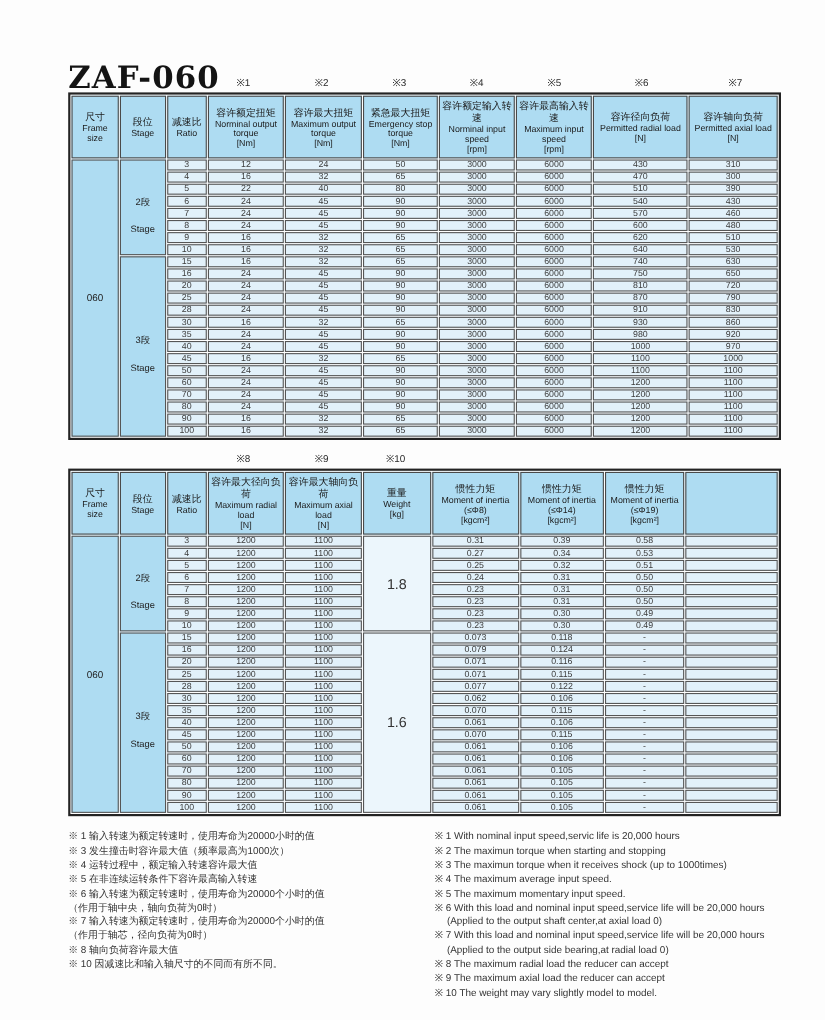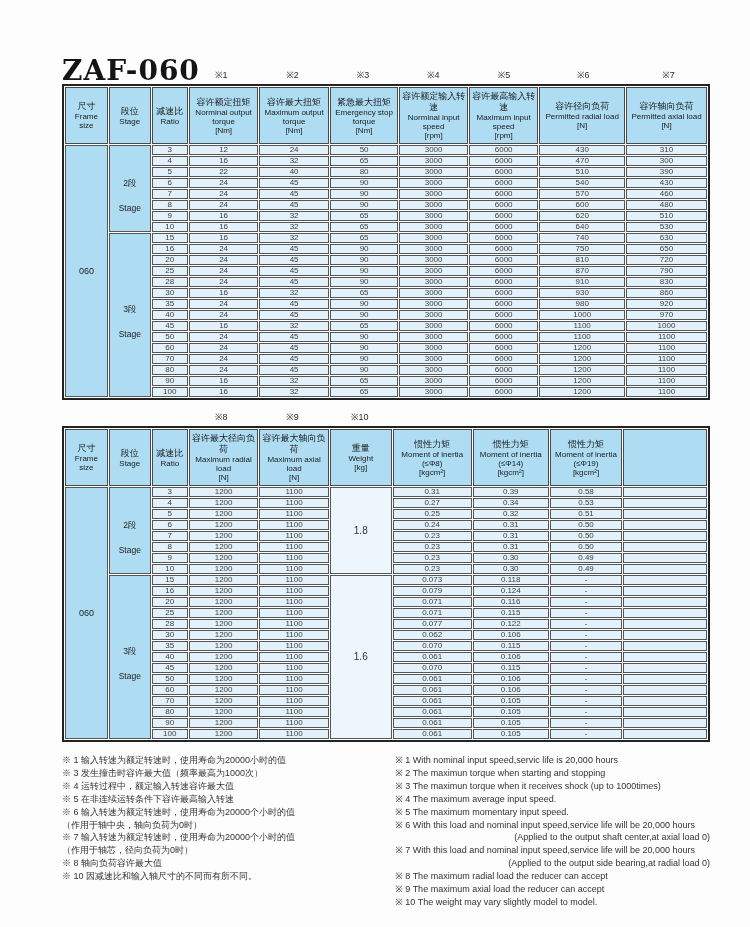--- a/index.html
+++ b/index.html
@@ -36,29 +36,29 @@
   .hcn { display: block; font-size: 9px; line-height: 11px; color: #1a1a1a; }
   .hen { display: block; font-size: 8px; line-height: 9px; color: #1a1a1a; }
   table.spec td {
     background: var(--cell, #e2f1fa);
     border: 1px solid #565656;
     text-align: center; vertical-align: middle;
     height: 8px; line-height: 8px; font-size: 8px; color: #3c3c3c;
     padding: 0; overflow: hidden;
   }
   table.spec td.merged { background: var(--hdr, #aedcf2); color: #222; font-size: 9px; }
-  table.spec td.wcell { background: #ecf6fc; font-size: 10px; color: #333; }
+  table.spec td.wcell { background: #ecf6fc; font-size: 13px; color: #333; }
   .stgl { display: block; font-size: 8.5px; line-height: 11px; color: #222; margin-top: 14px; }
 
   
   .notes { display: flex; margin-top: 12px; }
   .ncol { width: 342px; }
   .ncol.en { width: 323px; }
   .fline { font-size: 9px; line-height: 12.9px; color: #333; white-space: nowrap; }
-  .ncol.en .fline.cont { padding-left: 11px; text-align: right; }
+  .ncol.en .fline.cont { padding-left: 11px; }
 </style>
 </head>
 <body>
 
 <div class="sheet">
 
   <div class="headrow">
     <div class="title">ZAF-060</div>
     <div class="refgrid" id="ref1" style="grid-template-columns: 45fr 44fr 38fr 73fr 73fr 72fr 72fr 73fr 90fr 85fr;">
         <div class="refmark"></div>

